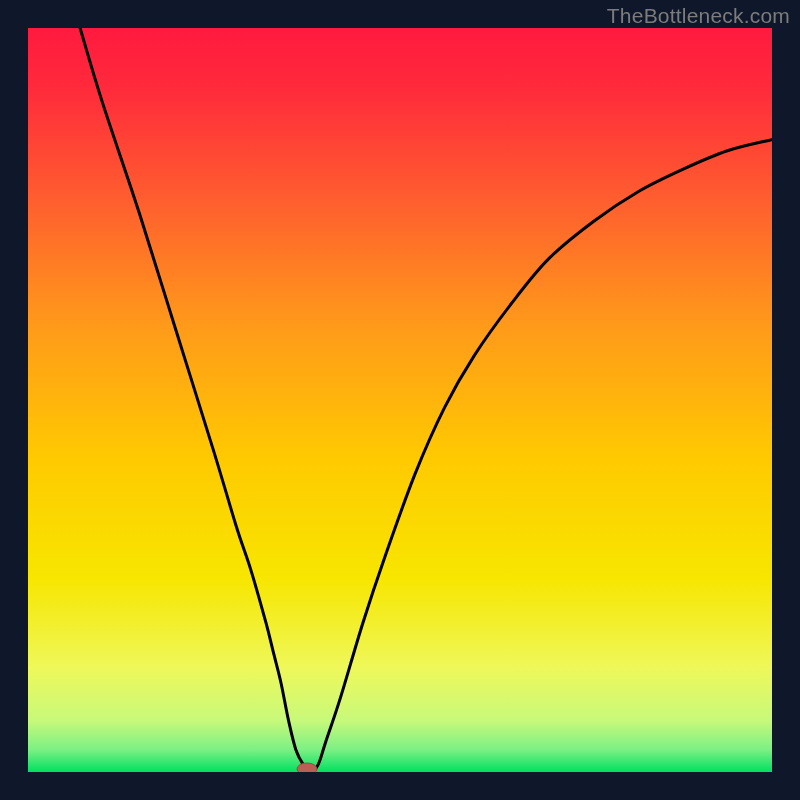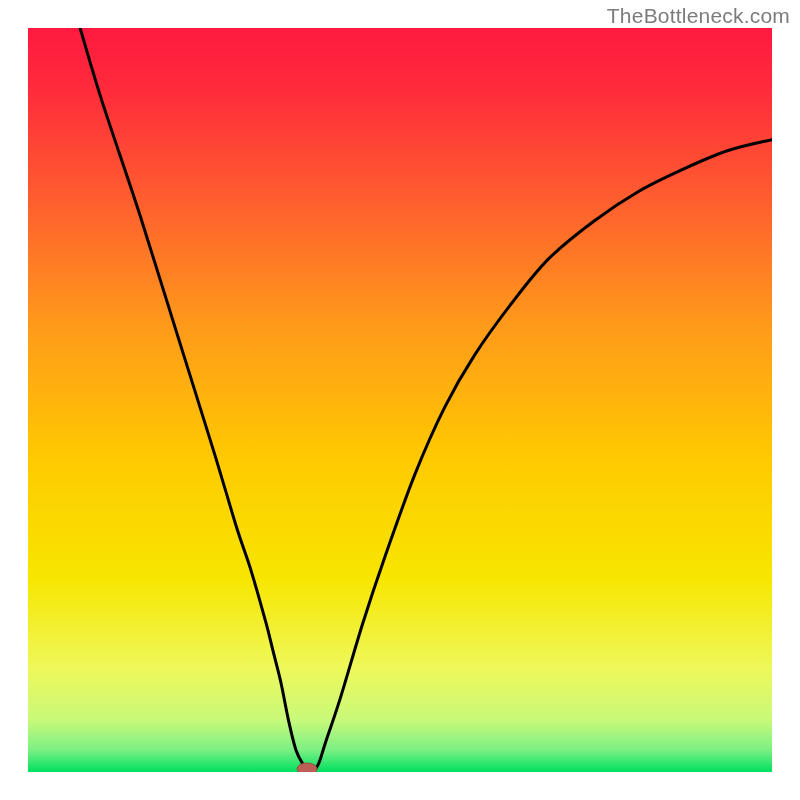--- a/index.html
+++ b/index.html
@@ -7,21 +7,21 @@
     padding: 0;
     width: 800px;
     height: 800px;
     background: #000;
     position: relative;
     font-family: Arial, Helvetica, sans-serif;
   }
   .frame {
     position: absolute;
     inset: 0;
-    background: #ffffff;
+    background: #0f172a;
   }
   .plot-area {
     position: absolute;
     left: 28px;
     top: 28px;
     width: 744px;
     height: 744px;
     overflow: hidden;
   }
   .attribution {

